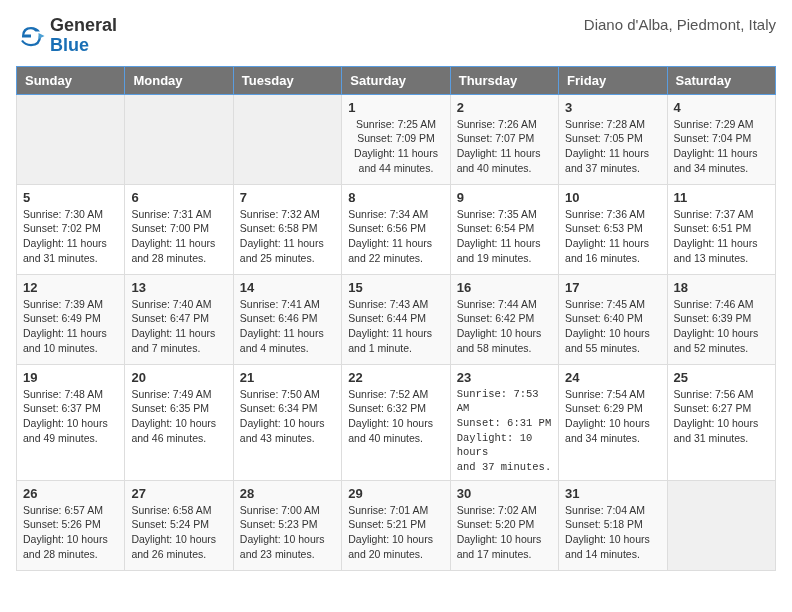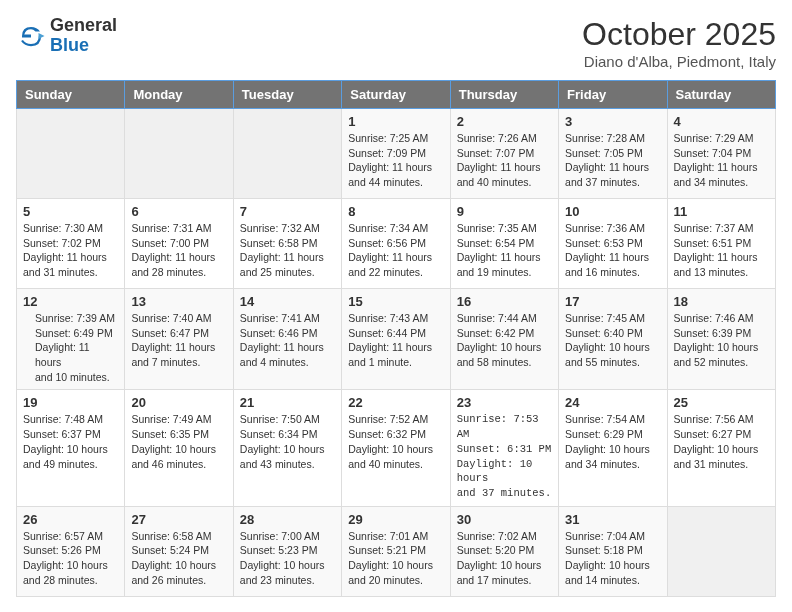--- a/index.html
+++ b/index.html
@@ -101,21 +101,20 @@
       <path d="M8 20 Q8 8 20 8 Q28 8 32 14 L26 14 Q23 11 20 11 Q13 11 11 18 L20 18 L20 22 L8 22 Z" fill="#1a6fb5"></path>
       <path d="M32 20 Q32 32 20 32 Q12 32 8 26" fill="none" stroke="#1a6fb5" stroke-width="3"></path>
       <polygon points="30,16 38,20 30,24" fill="#4a9fd4"></polygon>
     </svg>
     <div class="logo-text">
       <span class="general">General</span>
       <span class="blue">Blue</span>
     </div>
   </div>
   <div class="title-block">
-    <div class="month-title">October 2025</div>
     <div class="subtitle">Diano d'Alba, Piedmont, Italy</div>
   </div>
 </div>
 
 <table class="calendar">
   <thead>
     <tr>
     <th>Sunday</th>
         <th>Monday</th>
         <th>Tuesday</th>
@@ -125,21 +124,21 @@
         <th>Saturday</th>
       </tr>
   </thead>
   <tbody id="calendar-body">
   <tr>
         <td class="empty-cell"></td>
         <td class="empty-cell"></td>
         <td class="empty-cell"></td>
         <td>
           <span class="day-number">1</span>
-          <div class="day-info" style="white-space: pre-line;">Sunrise: 7:25 AM
+          <div class="day-info" style="white-space: pre-line; text-align: center;">Sunrise: 7:25 AM
 Sunset: 7:09 PM
 Daylight: 11 hours
 and 44 minutes.</div>
         </td>
         <td>
           <span class="day-number">2</span>
           <div class="day-info" style="white-space: pre-line;">Sunrise: 7:26 AM
 Sunset: 7:07 PM
 Daylight: 11 hours
 and 40 minutes.</div>
@@ -206,21 +205,21 @@
           <span class="day-number">11</span>
           <div class="day-info" style="white-space: pre-line;">Sunrise: 7:37 AM
 Sunset: 6:51 PM
 Daylight: 11 hours
 and 13 minutes.</div>
         </td>
       </tr>
       <tr>
         <td>
           <span class="day-number">12</span>
-          <div class="day-info" style="white-space: pre-line; margin-left: 12px;">Sunrise: 7:39 AM
+          <div class="day-info" style="white-space: pre-line;">Sunrise: 7:39 AM
 Sunset: 6:49 PM
 Daylight: 11 hours
 and 10 minutes.</div>
         </td>
         <td>
           <span class="day-number">13</span>
           <div class="day-info" style="white-space: pre-line;">Sunrise: 7:40 AM
 Sunset: 6:47 PM
 Daylight: 11 hours
 and 7 minutes.</div>

